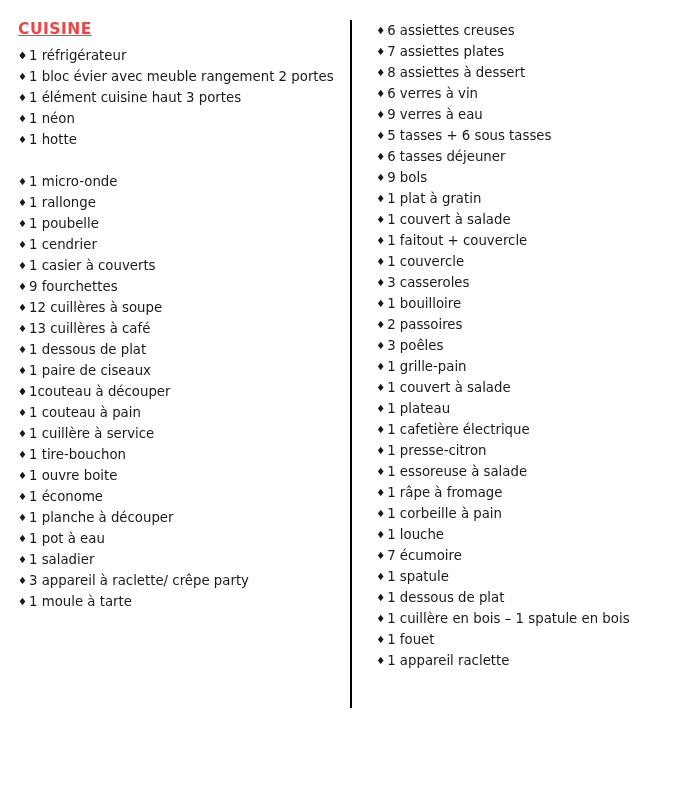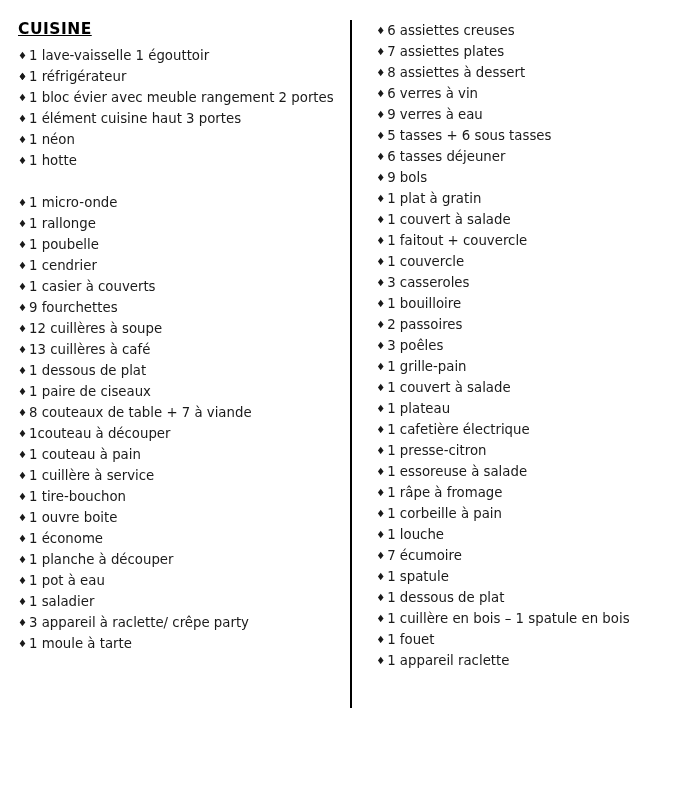--- a/index.html
+++ b/index.html
@@ -43,21 +43,21 @@
     flex: none;
   }
   .col-right {
     width: 320px;
     padding-left: 18px;
   }
   .section-title {
     font-family: "DejaVu Sans", sans-serif;
     font-size: 15.5px;
     font-weight: bold;
-    color: #000000;
+    color: #ef4444;
     letter-spacing: 0.5px;
     text-decoration: underline;
     margin: 0 0 6px 0;
     line-height: 1.2;
   }
   ul.items {
     list-style: none;
     margin: 0;
     padding: 0;
   }
@@ -90,39 +90,39 @@
 </style>
 </head>
 <body>
 
 <div class="page">
   <div class="columns">
 
     <div class="col col-left">
       <div class="section-title">CUISINE</div>
       <ul class="items" id="list-left">
-          <li><span class="bullet">♦</span><span class="txt">1 lave-vaisselle 1 égouttoir</span></li>
+          <li><span class="bullet">♦</span></li>
           <li><span class="bullet">♦</span></li>
           <li><span class="bullet">♦</span><span class="txt">1 réfrigérateur</span></li>
           <li><span class="bullet">♦</span><span class="txt">1 bloc évier avec meuble rangement 2 portes</span></li>
           <li><span class="bullet">♦</span><span class="txt">1 élément cuisine haut 3 portes</span></li>
           <li><span class="bullet">♦</span><span class="txt">1 néon</span></li>
           <li><span class="bullet">♦</span><span class="txt">1 hotte</span></li>
           <li class="spacer"></li>
           <li><span class="bullet">♦</span><span class="txt">1 micro-onde</span></li>
           <li><span class="bullet">♦</span><span class="txt">1 rallonge</span></li>
           <li><span class="bullet">♦</span><span class="txt">1 poubelle</span></li>
           <li><span class="bullet">♦</span><span class="txt">1 cendrier</span></li>
           <li><span class="bullet">♦</span><span class="txt">1 casier à couverts</span></li>
           <li><span class="bullet">♦</span><span class="txt">9 fourchettes</span></li>
           <li><span class="bullet">♦</span><span class="txt">12 cuillères à soupe</span></li>
           <li><span class="bullet">♦</span><span class="txt">13 cuillères à café</span></li>
           <li><span class="bullet">♦</span><span class="txt">1 dessous de plat</span></li>
           <li><span class="bullet">♦</span><span class="txt">1 paire de ciseaux</span></li>
-          <li><span class="bullet">♦</span><span class="txt">8 couteaux de table + 7 à viande</span></li>
+          <li><span class="bullet">♦</span></li>
           <li><span class="bullet">♦</span><span class="txt">1couteau à découper</span></li>
           <li><span class="bullet">♦</span><span class="txt">1 couteau à pain</span></li>
           <li><span class="bullet">♦</span><span class="txt">1 cuillère à service</span></li>
           <li><span class="bullet">♦</span><span class="txt">1 tire-bouchon</span></li>
           <li><span class="bullet">♦</span><span class="txt">1 ouvre boite</span></li>
           <li><span class="bullet">♦</span><span class="txt">1 économe</span></li>
           <li><span class="bullet">♦</span><span class="txt">1 planche à découper</span></li>
           <li><span class="bullet">♦</span><span class="txt">1 pot à eau</span></li>
           <li><span class="bullet">♦</span><span class="txt">1 saladier</span></li>
           <li><span class="bullet">♦</span><span class="txt">3 appareil à raclette/ crêpe party</span></li>

